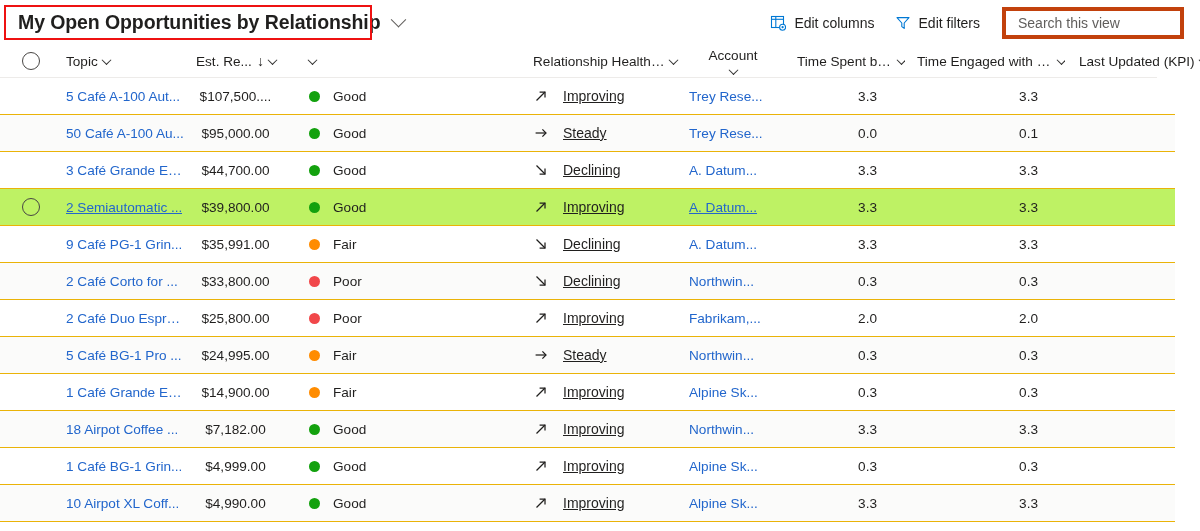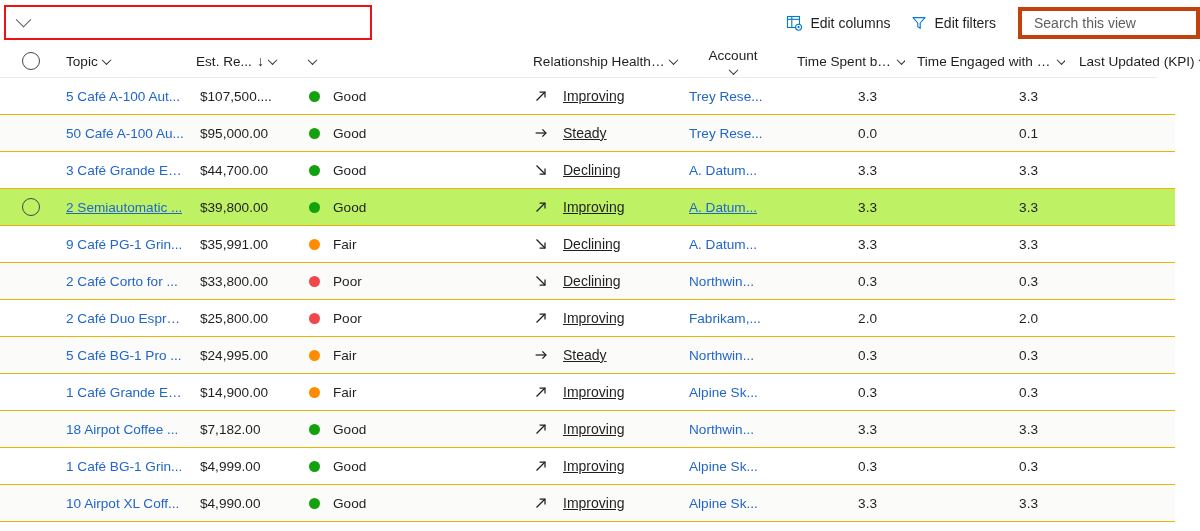--- a/index.html
+++ b/index.html
@@ -49,21 +49,21 @@
     width: 368px; height: 35px;
     border: 2.5px solid #ee1111;
     pointer-events: none;
   }
 
   .cmd-right {
     margin-left: auto;
     display: flex;
     align-items: center;
     gap: 0px;
-    padding-right: 0;
+    padding-right: 16px;
   }
   .cmd-btn {
     display: flex;
     align-items: center;
     gap: 8px;
     height: 32px;
     padding: 0 10px;
     font-size: 14px;
     color: #201f1e;
     background: transparent;
@@ -141,21 +141,21 @@
     width: 7px; height: 7px;
     border-right: 1.2px solid #323130;
     border-bottom: 1.2px solid #323130;
     transform: rotate(45deg) translate(-1px,-1px);
   }
   .sort-arrow { flex: 0 0 auto; font-size: 14px; color: #201f1e; line-height: 1; }
 
   
   .c-sel    { width: 62px; justify-content: center; padding: 0; flex: 0 0 62px; }
   .c-topic  { width: 130px; flex: 0 0 130px; padding-left: 4px; }
-  .c-est    { width: 93px; flex: 0 0 93px; justify-content: flex-start; padding-right: 14px; }
+  .c-est    { width: 93px; flex: 0 0 93px; justify-content: center; padding-right: 14px; }
   .c-health { width: 230px; flex: 0 0 230px; padding-left: 24px; }
   .c-trend  { width: 170px; flex: 0 0 170px; padding-left: 18px; }
   .c-acct   { width: 100px; flex: 0 0 100px; padding-left: 4px; }
   .c-time   { width: 120px; flex: 0 0 120px; justify-content: flex-end; padding-right: 28px; }
   .c-eng    { width: 160px; flex: 0 0 160px; justify-content: flex-end; padding-right: 27px; }
   .c-last   { width: 150px; flex: 0 0 150px; padding-left: 14px; }
 
   
   .grid-header .c-est   { justify-content: flex-start; padding-left: 4px; padding-right: 0; }
   .grid-header .c-health{ padding-left: 24px; }
@@ -202,20 +202,21 @@
     cursor: pointer;
   }
   .sel-slot { width: 18px; height: 18px; }
 </style>
 </head>
 <body>
 
 <div class="commandbar">
 
   <div class="view-selector">
+    <span class="view-title">My Open Opportunities by Relationship</span>
     <span class="chev"></span>
   </div>
 
   <div class="highlight-box"></div>
 
   <div class="cmd-right">
 
     <button class="cmd-btn">
       <span class="ic">
         <svg width="16" height="16" viewBox="0 0 16 16">

